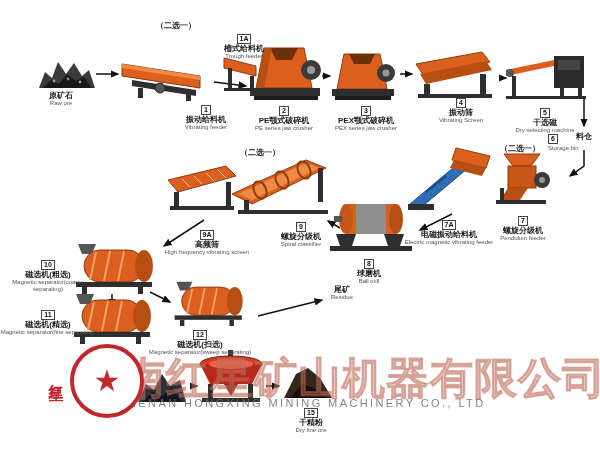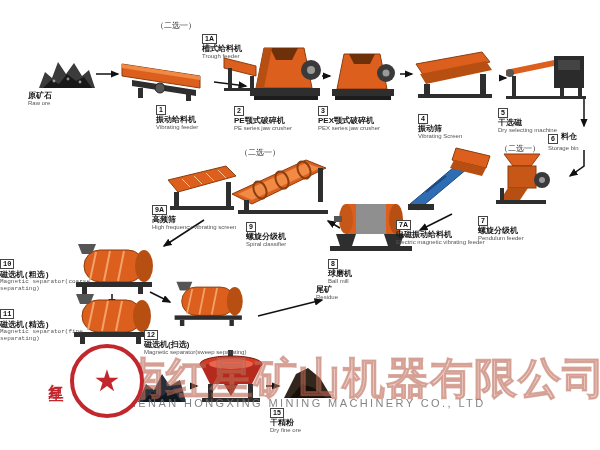--- a/index.html
+++ b/index.html
@@ -1,28 +1,28 @@
 <!DOCTYPE html>
 <html><head>
 <meta charset="utf-8">
 <style>
   html,body{margin:0;padding:0;background:#fff;}
   #canvas{position:relative;width:600px;height:450px;background:#ffffff;overflow:hidden;
           font-family:"Liberation Sans","DejaVu Sans",sans-serif;}
   .node{position:absolute;z-index:3;}
-  .labels{position:absolute;z-index:5;text-align:left;line-height:1.05;}
+  .labels{position:absolute;z-index:5;text-align:center;line-height:1.05;}
   .labels .numbox{display:inline-block;border:1px solid #444;background:#fff;font-size:7px;
                   line-height:8px;padding:0 2px;font-weight:bold;color:#111;margin-bottom:1px;}
   .labels .zh{font-size:8px;font-weight:bold;color:#1a1a1a;white-space:nowrap;}
   .labels .en{font-size:6px;color:#555;line-height:6.5px;}
-  .labels.leftblock{font-family:Liberation Mono, monospace;}
-  .choice{position:absolute;z-index:5;font-size:8px;font-weight:normal;color:#222;white-space:nowrap;}
+  .labels.leftblock{}
+  .choice{position:absolute;z-index:5;font-size:8px;font-weight:bold;color:#222;white-space:nowrap;}
   #arrows{position:absolute;left:0;top:0;z-index:2;}
   .binrow{position:absolute;z-index:5;}
-  .binrow .row{display:flex;align-items:center;gap:3px;}
+  .binrow .row{display:flex;align-items:center;gap:18px;}
   .wm-zh{position:absolute;left:78px;top:350px;z-index:8;font-size:43px;font-weight:bold;
          letter-spacing:1px;white-space:nowrap;color:rgba(214,130,110,0.34);
          -webkit-text-stroke:1px rgba(180,95,75,0.45);pointer-events:none;}
   .wm-en{position:absolute;left:128px;top:397px;z-index:8;font-size:11px;letter-spacing:2.4px;
          color:rgba(110,110,110,0.85);white-space:nowrap;pointer-events:none;}
   .logo{position:absolute;left:70px;top:344px;z-index:9;width:66px;height:66px;border-radius:50%;
         border:4px solid #C1272D;background:#fff;display:flex;align-items:center;justify-content:center;}
   .logo .star{color:#C1272D;font-size:30px;line-height:30px;}
   .logo-text{position:absolute;left:46px;top:372px;z-index:9;writing-mode:vertical-rl;
              color:#C1272D;font-weight:bold;font-size:15px;letter-spacing:3px;
@@ -292,21 +292,21 @@
     <div class="zh">PE颚式破碎机</div>
     <div class="en">PE series jaw crusher</div>
   </div>
 
   <div class="labels" style="left:318px;top:100px;width:96px">
     <div><span class="numbox">3</span></div>
     <div class="zh">PEX颚式破碎机</div>
     <div class="en">PEX series jaw crusher</div>
   </div>
 
-  <div class="labels" style="left:418px;top:108px;width:86px">
+  <div class="labels" style="left:418px;top:92px;width:86px">
     <div><span class="numbox">4</span></div>
     <div class="zh">振动筛</div>
     <div class="en">Vibrating Screen</div>
   </div>
 
   <div class="labels" style="left:498px;top:102px;width:94px">
     <div><span class="numbox">5</span></div>
     <div class="zh">干选磁</div>
     <div class="en">Dry selecting machine</div>
   </div>
@@ -336,21 +336,21 @@
     <div class="zh">螺旋分级机</div>
     <div class="en">Spiral classifier</div>
   </div>
 
   <div class="labels" style="left:328px;top:253px;width:82px">
     <div><span class="numbox">8</span></div>
     <div class="zh">球磨机</div>
     <div class="en">Ball mill</div>
   </div>
 
-  <div class="labels" style="left:152px;top:199px;width:110px">
+  <div class="labels" style="left:152px;top:224px;width:110px">
     <div><span class="numbox">9A</span></div>
     <div class="zh">高频筛</div>
     <div class="en">High frequency vibrating screen</div>
   </div>
 
   <div class="labels leftblock" style="left:0px;top:254px;width:96px">
     <div><span class="numbox">10</span></div>
     <div class="zh">磁选机(粗选)</div>
     <div class="en">Magnetic separator(coarse separating)</div>
   </div>

